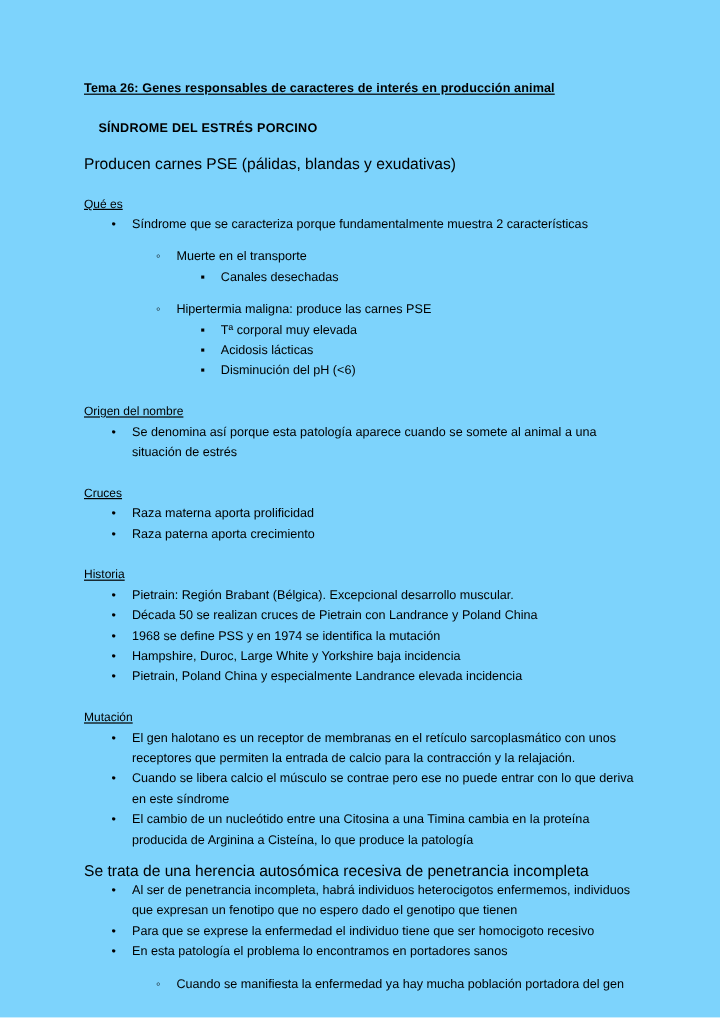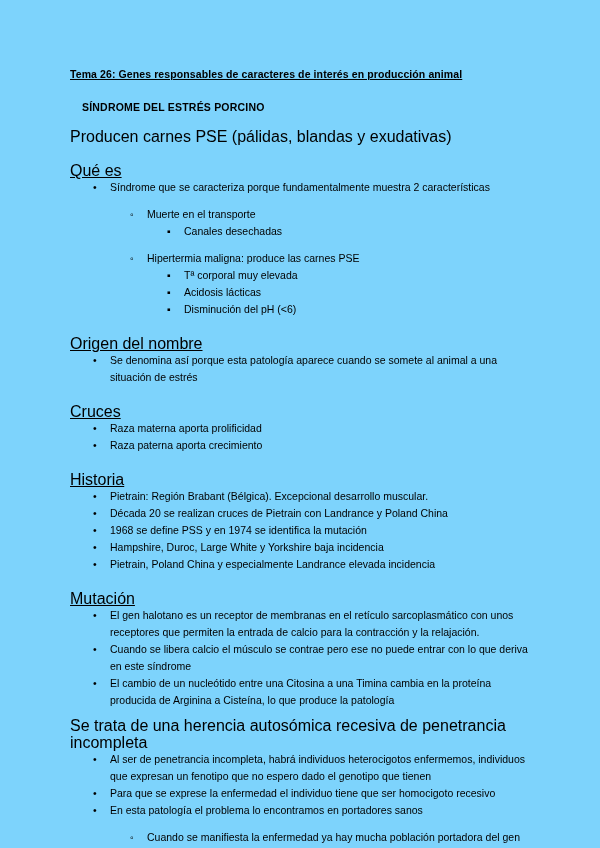--- a/index.html
+++ b/index.html
@@ -32,26 +32,26 @@
     letter-spacing: 0.1px;
   }
   .sub-title {
     font-size: 10.5px;
     font-weight: bold;
     line-height: 17px;
     margin: 12px;
     letter-spacing: 0.2px;
   }
   .body-line {
-    font-size: 16px;
+    font-size: 13px;
     line-height: 17px;
     margin: 0;
   }
   .section-heading {
-    font-size: 16px;
+    font-size: 10px;
     text-decoration: underline;
     line-height: 17px;
     margin: 0;
   }
   .gap {
     height: 17px;
   }
   .gap-sm {
     height: 8px;
   }
@@ -180,21 +180,21 @@
   <div class="gap"></div>
 
   <p class="section-heading">Historia</p>
   <ul class="lvl">
     <li class="item l1">
       <span class="bullet disc"></span>
       <span class="txt">Pietrain: Región Brabant (Bélgica). Excepcional desarrollo muscular.</span>
     </li>
     <li class="item l1">
       <span class="bullet disc"></span>
-      <span class="txt">Década 20 se realizan cruces de Pietrain con Landrance y Poland China</span>
+      <span class="txt">Década 50 se realizan cruces de Pietrain con Landrance y Poland China</span>
     </li>
     <li class="item l1">
       <span class="bullet disc"></span>
       <span class="txt">1968 se define PSS y en 1974 se identifica la mutación</span>
     </li>
     <li class="item l1">
       <span class="bullet disc"></span>
       <span class="txt">Hampshire, Duroc, Large White y Yorkshire baja incidencia</span>
     </li>
     <li class="item l1">

